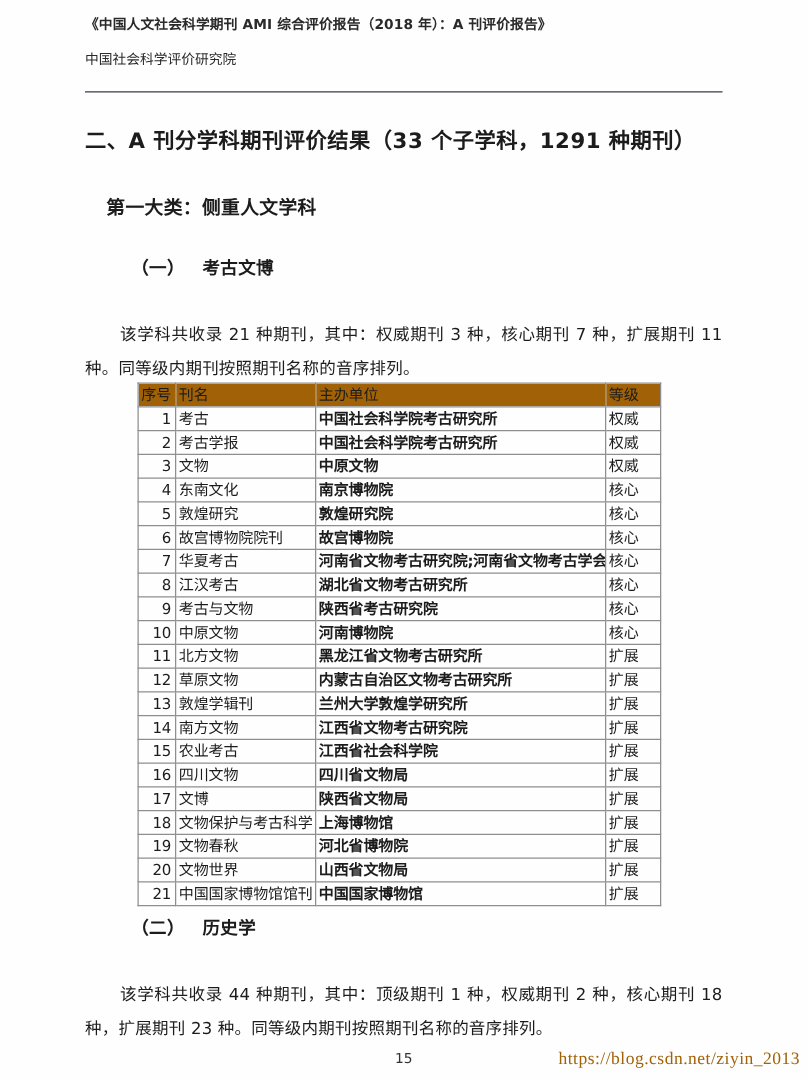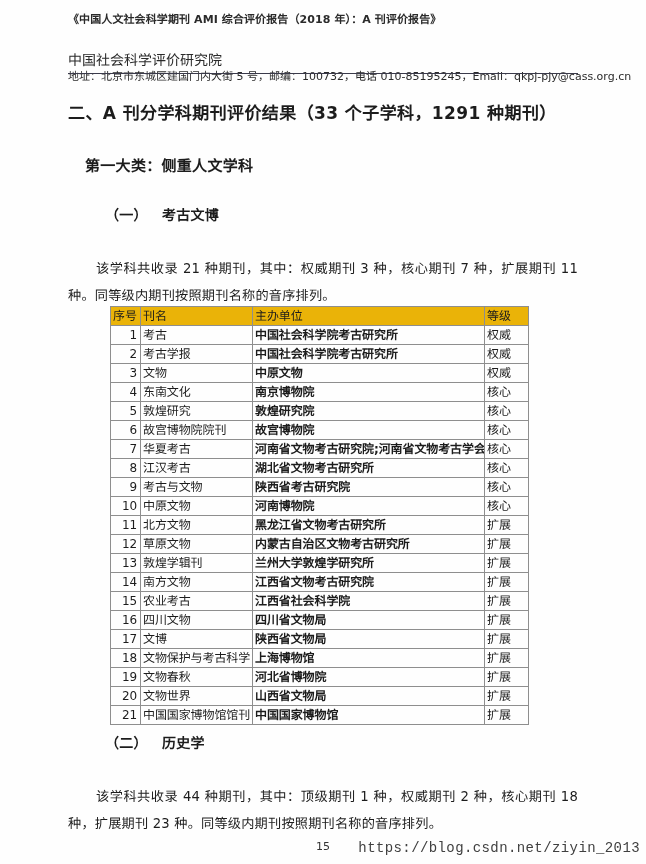--- a/index.html
+++ b/index.html
@@ -33,22 +33,22 @@
   }
   .doc-header .hdr-title {
     font-size: 11px;
     line-height: 16px;
     letter-spacing: 0.1px;
     color: #2a2a2a;
     white-space: nowrap;
     font-weight: 600;
   }
   .doc-header .hdr-org {
-    margin-top: 24px;
-    font-size: 14px;
+    margin-top: 12px;
+    font-size: 11px;
     line-height: 16px;
     color: #2a2a2a;
     white-space: nowrap;
   }
   .doc-header .hdr-addr {
     margin-top: 1px;
     font-size: 11px;
     line-height: 16px;
     color: #2a2a2a;
     white-space: nowrap;
@@ -137,21 +137,21 @@
     height: 18px;
     padding: 0 2px;
     line-height: 16px;
     overflow: hidden;
     white-space: nowrap;
     font-weight: normal;
     vertical-align: middle;
     letter-spacing: -0.1px;
   }
   table.jtable thead th {
-    background: #eab308;
+    background: #a16207;
     text-align: left;
   }
   table.jtable thead th.th-idx { text-align: left; }
   table.jtable td.td-idx { text-align: right; padding-right: 3px; }
   table.jtable td.td-name { text-align: left; }
   table.jtable td.td-org  { text-align: left; font-weight: bold; }
   table.jtable td.td-lvl  { text-align: left; }
 
   
   .page-number {
@@ -162,34 +162,33 @@
     text-align: center;
     font-size: 11px;
     color: #333;
   }
   .watermark {
     position: absolute;
     right: 6px;
     top: 840px;
     font-size: 14px;
     letter-spacing: 0.4px;
-    color: #404040;
-    font-family: Liberation Mono, monospace;
+    color: #a16207;
+    font-family: Liberation Serif, serif;
     user-select: none;
   }
 </style>
 </head>
 <body>
 
 <div class="page">
 
   <div class="doc-header">
     <div class="hdr-title">《中国人文社会科学期刊 AMI 综合评价报告（2018 年）：A 刊评价报告》</div>
     <div class="hdr-org">中国社会科学评价研究院</div>
-    <div class="hdr-addr">地址：北京市东城区建国门内大街 5 号，邮编：100732，电话 010-85195245，Email：qkpj-pjy@cass.org.cn</div>
   </div>
   <div class="hdr-rule"></div>
 
   <div class="h-section">二、A 刊分学科期刊评价结果（33 个子学科，1291 种期刊）</div>
   <div class="h-major">第一大类：侧重人文学科</div>
 
   <div class="h-sub" id="h-sub-1">
     <span class="h-sub-num">（一）</span><span>考古文博</span>
   </div>
 

